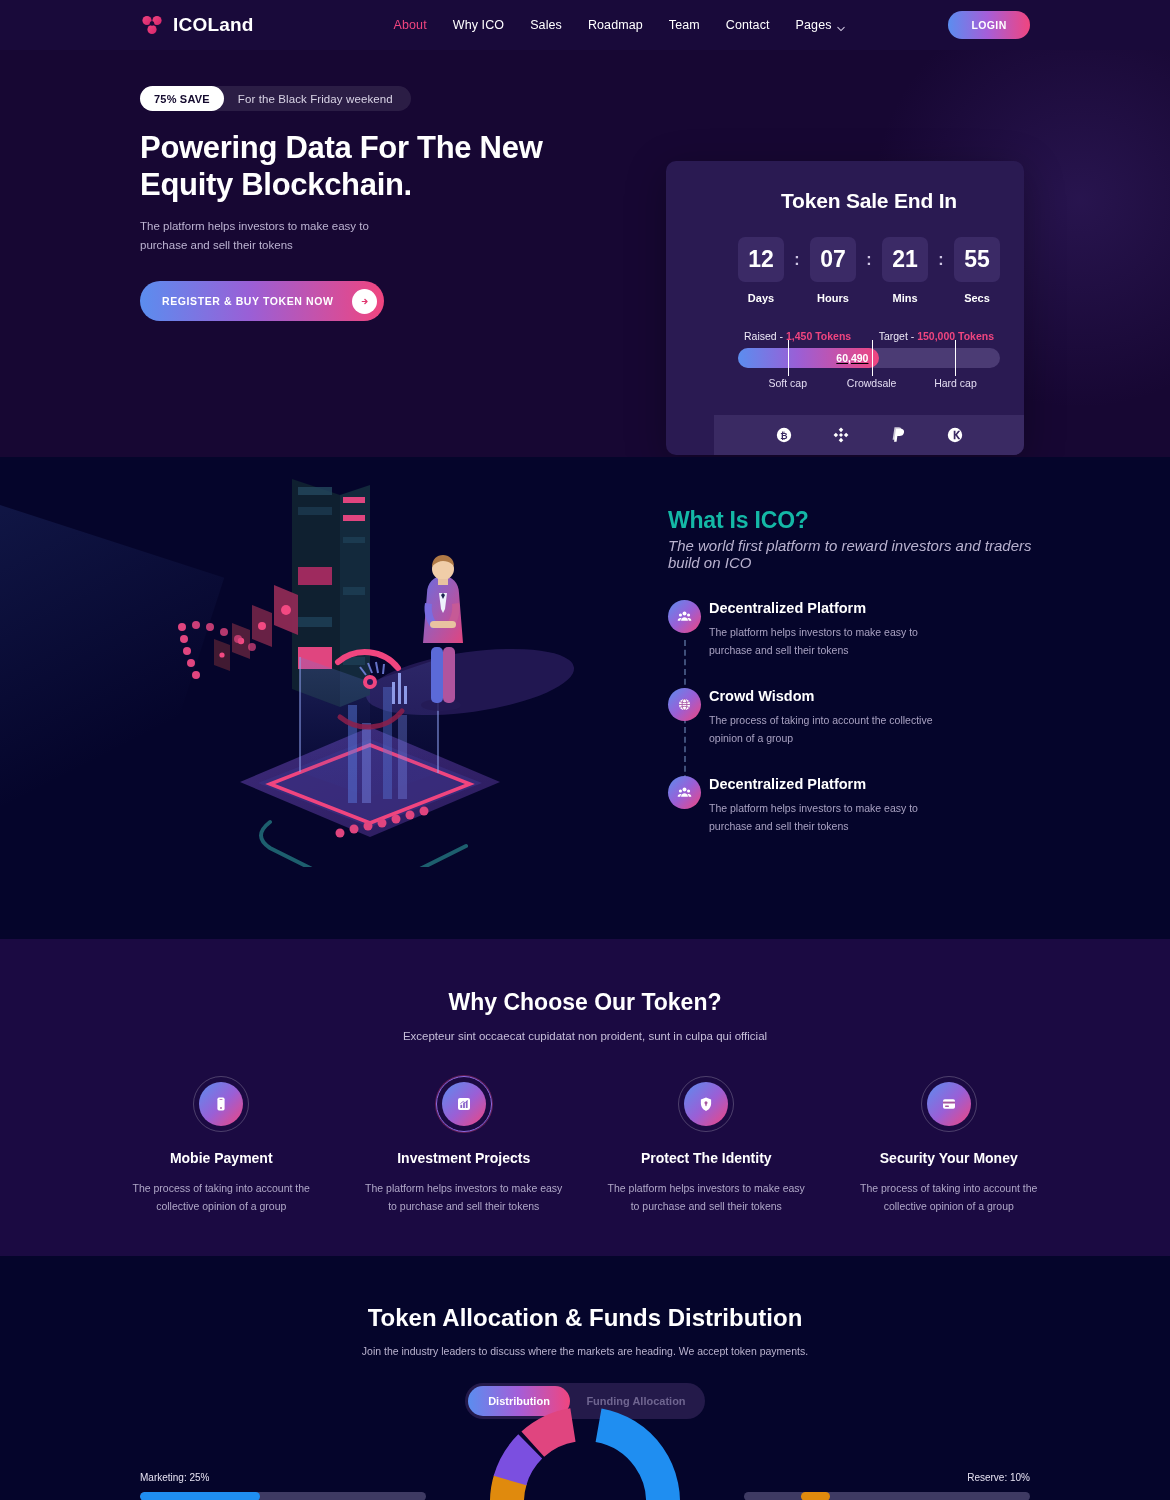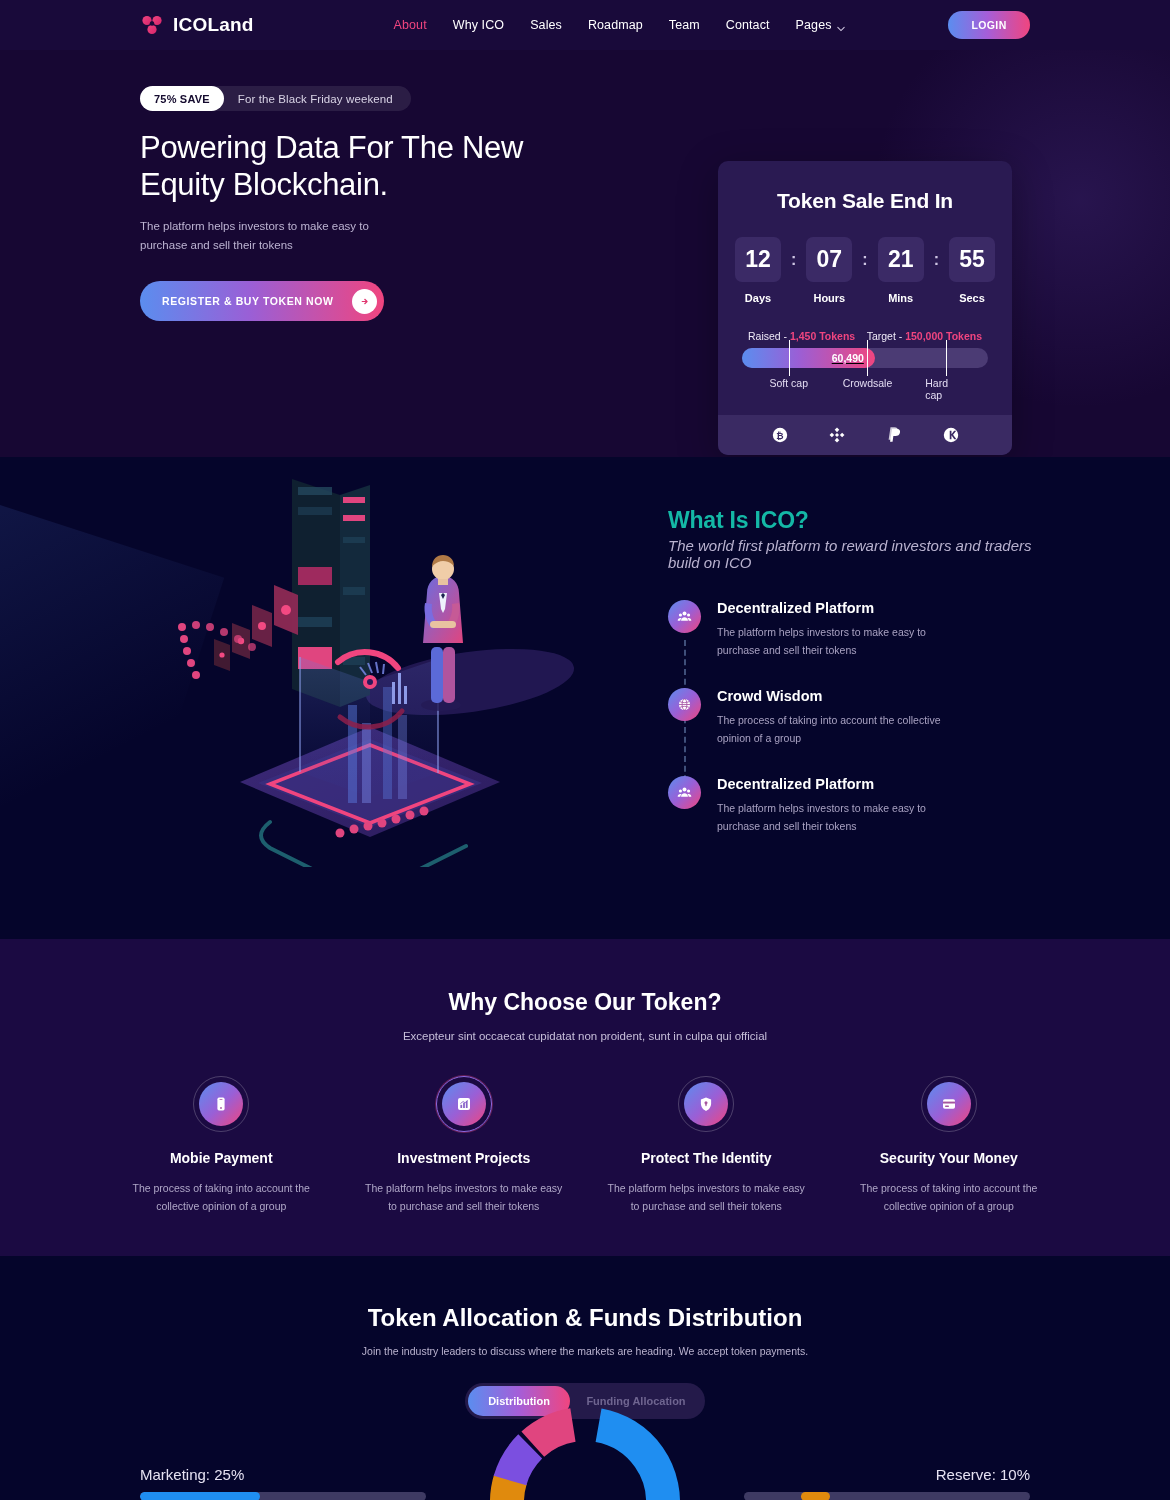--- a/index.html
+++ b/index.html
@@ -78,21 +78,21 @@
     border-radius: 13px; height: 25px;
     display: flex; align-items: center; padding: 0 14px;
     letter-spacing: .2px;
   }
   .badge-note {
     color: #d9d4e6; font-size: 11.5px; margin-left: 14px; letter-spacing: .1px;
   }
 
   .hero-title {
     margin-top: 19px;
-    font-size: 31px; line-height: 1.18; font-weight: 400; color: #fff;
+    font-size: 31px; line-height: 1.18; font-weight: 700; color: #fff;
     letter-spacing: -.3px; max-width: 420px;
   }
   .hero-sub {
     margin-top: 14px;
     font-size: 11.5px; line-height: 1.65; color: #bdb4d2;
     max-width: 250px;
   }
   .cta-btn {
     margin-top: 26px;
     display: inline-flex; align-items: center; gap: 0;
@@ -102,27 +102,28 @@
   }
   .cta-label { color: #fff; font-size: 10.5px; font-weight: 700; letter-spacing: .6px; }
   .cta-circle {
     width: 25px; height: 25px; border-radius: 50%;
     background: #fff; margin-left: 18px;
     display: flex; align-items: center; justify-content: center;
   }
 
   
   .sale-card {
-    position: absolute; right: 158px; top: 111px;
-    width: 294px;
+    position: absolute; right: 146px; top: 111px;
+    width: 358px;
     background: #2a1a52;
     border-radius: 10px;
     overflow: hidden;
     box-shadow: 0 10px 40px rgba(0,0,0,.3);
     z-index: 3;
+    padding-left: 48px;
   }
   .sale-body { padding: 28px 24px 22px; }
   .sale-title {
     text-align: center; color: #fff; font-size: 21px; font-weight: 700;
     letter-spacing: -.2px;
   }
   .clock { display: flex; align-items: flex-start; justify-content: center; gap: 16px; margin-top: 24px; }
   .clock-unit { display: flex; flex-direction: column; align-items: center; width: 69px; }
   .clock-box {
     width: 46px; height: 45px; border-radius: 7px;
@@ -178,21 +179,21 @@
   .illus { position: absolute; left: 170px; top: 10px; }
   .ico-right { position: absolute; left: 668px; top: 50px; width: 380px; }
   .ico-h { color: #14b8a6; font-size: 23px; font-weight: 700; letter-spacing: -.2px; }
   .ico-p { margin-top: 3px; color: #b9b2cf; font-size: 15px; font-style: italic; }
   .feat-list { position: relative; margin-top: 29px; }
   .feat-line {
     position: absolute; left: 16px; top: 40px; bottom: 44px;
     width: 0; border-left: 2px dashed #3f4f7a;
   }
   .feat {
-    position: relative; display: flex; gap: 16px; margin-bottom: 28px;
+    position: relative; display: flex; gap: 8px; margin-bottom: 28px;
   }
   .feat:last-child { margin-bottom: 0; }
   .feat-ic {
     flex: 0 0 auto; width: 33px; height: 33px; border-radius: 50%;
     background: linear-gradient(135deg, #5b8def 0%, #9a5fd6 50%, #f0457f 100%);
     display: flex; align-items: center; justify-content: center;
     position: relative; z-index: 2;
   }
   .feat-t { color: #fff; font-size: 14.5px; font-weight: 700; }
   .feat-d { margin-top: 7px; color: #a9a2c2; font-size: 10.5px; line-height: 1.75; max-width: 240px; }
@@ -238,21 +239,21 @@
     color: #fff;
   }
   .tok-tab.off { flex: 1; color: #6f6590; }
 
   .alloc-row {
     position: absolute; left: 0; right: 0; bottom: 0; height: 60px;
     padding: 0 140px; display: flex; align-items: flex-end;
   }
   .alloc-col { width: 286px; }
   .alloc-col.right { margin-left: auto; text-align: right; }
-  .alloc-lbl { color: #e6e2f2; font-size: 15px; margin-bottom: 9px; }
+  .alloc-lbl { color: #e6e2f2; font-size: 10px; margin-bottom: 9px; }
   .alloc-track { height: 9px; border-radius: 5px; background: #3e3a63; position: relative; overflow: hidden; }
   .alloc-fill { position: absolute; top: 0; left: 0; height: 9px; border-radius: 5px; }
   .alloc-fill.r { left: auto; }
 
   .donut-wrap {
     position: absolute; left: 50%; bottom: -120px; transform: translateX(-50%);
   }
 </style>
 </head>
 <body>

